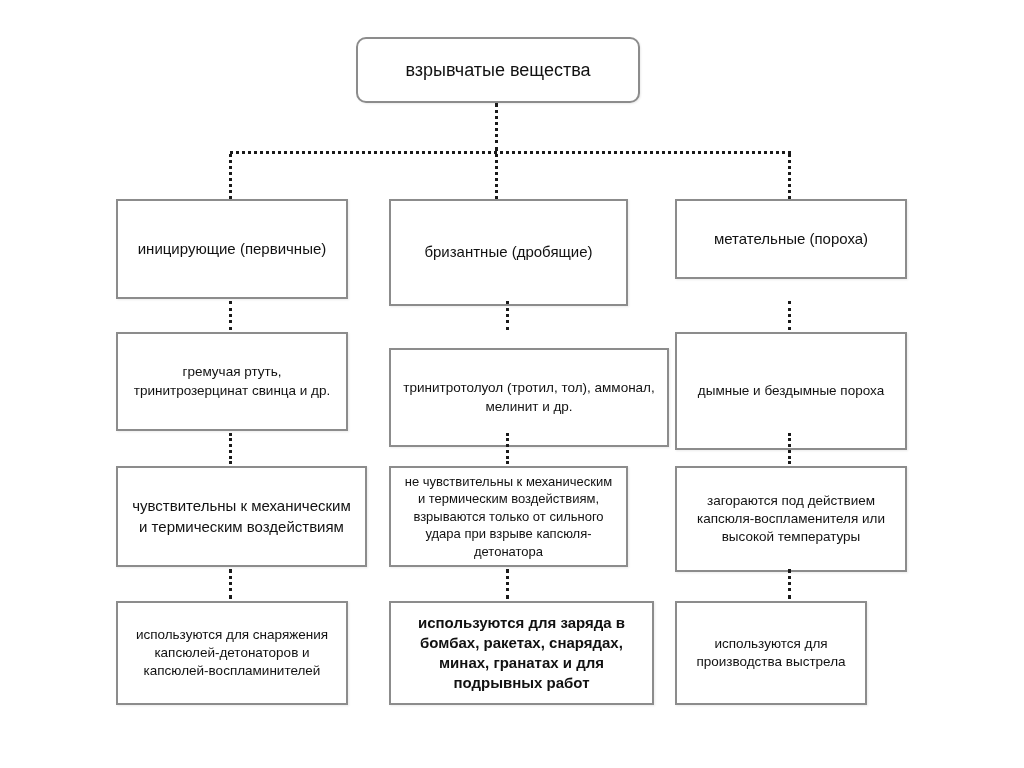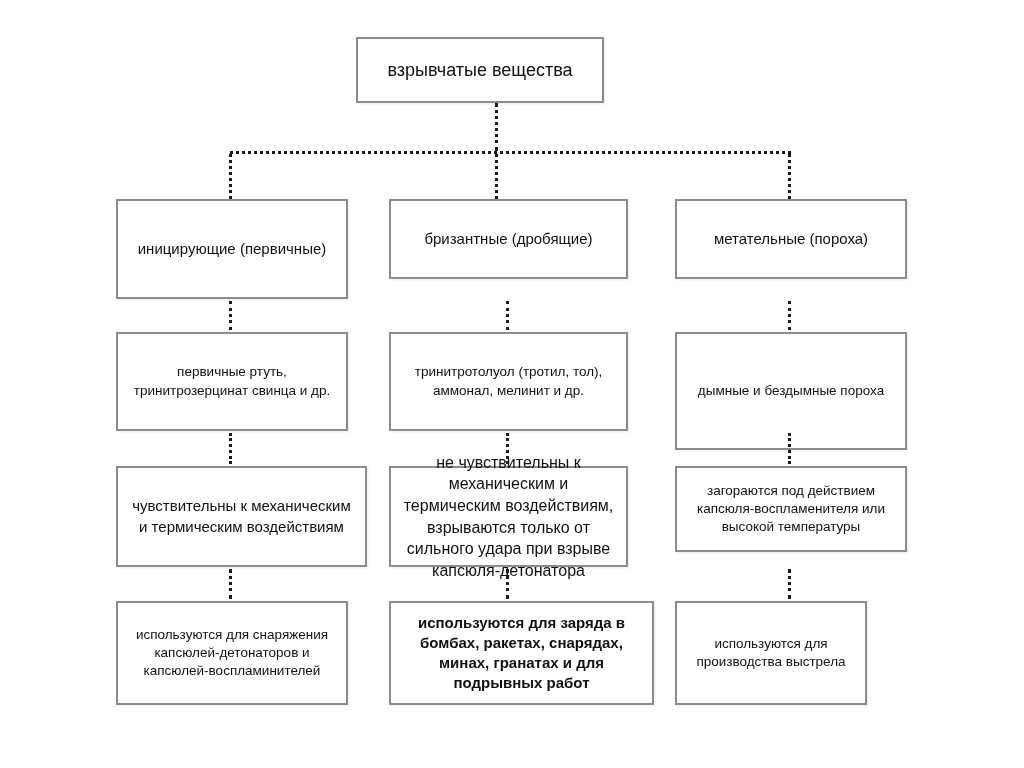--- a/index.html
+++ b/index.html
@@ -25,82 +25,82 @@
     justify-content: center;
     text-align: center;
     padding: 6px 10px;
     color: #111111;
     line-height: 1.35;
     box-shadow: 1px 1px 2px rgba(0,0,0,0.08);
   }
   .fs-title { font-size: 18px; }
   .fs-lg { font-size: 15px; }
   .fs-md { font-size: 13.5px; }
-  .fs-sm { font-size: 16px; }
+  .fs-sm { font-size: 13px; }
   .v-conn {
     position: absolute;
     width: 0;
     border-left: 3px dotted #1a1a1a;
   }
   .h-conn {
     position: absolute;
     height: 0;
     border-top: 3px dotted #1a1a1a;
   }
 </style>
 </head>
 <body>
 
 <div id="canvas">
 
-  <div class="node fs-title" style="left:356px; top:37px; width:248px; height:66px;">
+  <div class="node fs-title" style="left:356px; top:37px; width:284px; height:66px;border-radius:10px;">
     <span>взрывчатые вещества</span>
   </div>
 
   <div class="v-conn" style="left:495px; top:103px; height:48px;"></div>
   <div class="h-conn" style="left:230px; top:151px; width:561px;"></div>
   <div class="v-conn" style="left:229px; top:154px; height:45px;"></div>
   <div class="v-conn" style="left:495px; top:154px; height:45px;"></div>
   <div class="v-conn" style="left:788px; top:154px; height:45px;"></div>
 
   <div class="node fs-lg" style="left:116px; top:199px; width:232px; height:100px;">
     <span>иницирующие (первичные)</span>
   </div>
-  <div class="node fs-lg" style="left:389px; top:199px; width:239px; height:80px;">
+  <div class="node fs-lg" style="left:389px; top:199px; width:239px; height:107px;">
     <span>бризантные (дробящие)</span>
   </div>
   <div class="node fs-lg" style="left:675px; top:199px; width:232px; height:80px;">
     <span>метательные (пороха)</span>
   </div>
 
   <div class="v-conn" style="left:229px; top:301px; height:29px;"></div>
   <div class="v-conn" style="left:506px; top:301px; height:29px;"></div>
   <div class="v-conn" style="left:788px; top:301px; height:29px;"></div>
 
   <div class="node fs-md" style="left:116px; top:332px; width:232px; height:99px;">
-    <span>первичные ртуть, тринитрозерцинат свинца и др.</span>
+    <span>гремучая ртуть, тринитрозерцинат свинца и др.</span>
   </div>
-  <div class="node fs-md" style="left:389px; top:332px; width:239px; height:99px;">
+  <div class="node fs-md" style="left:389px; top:348px; width:280px; height:99px;">
     <span>тринитротолуол (тротил, тол), аммонал, мелинит и др.</span>
   </div>
   <div class="node fs-md" style="left:675px; top:332px; width:232px; height:118px;">
     <span>дымные и бездымные пороха</span>
   </div>
 
   <div class="v-conn" style="left:229px; top:433px; height:31px;"></div>
   <div class="v-conn" style="left:506px; top:433px; height:31px;"></div>
   <div class="v-conn" style="left:788px; top:433px; height:31px;"></div>
 
   <div class="node fs-lg" style="left:116px; top:466px; width:251px; height:101px;">
     <span>чувствительны к механическим и термическим воздействиям</span>
   </div>
   <div class="node fs-sm" style="left:389px; top:466px; width:239px; height:101px;">
     <span>не чувствительны к механическим и термическим воздействиям, взрываются только от сильного удара при взрыве капсюля-детонатора</span>
   </div>
-  <div class="node fs-md" style="left:675px; top:466px; width:232px; height:86px;">
+  <div class="node fs-md" style="left:675px; top:466px; width:232px; height:106px;">
     <span>загораются под действием капсюля-воспламенителя или высокой температуры</span>
   </div>
 
   <div class="v-conn" style="left:229px; top:569px; height:30px;"></div>
   <div class="v-conn" style="left:506px; top:569px; height:30px;"></div>
   <div class="v-conn" style="left:788px; top:569px; height:30px;"></div>
 
   <div class="node fs-md" style="left:116px; top:601px; width:232px; height:104px;">
     <span>используются для снаряжения капсюлей-детонаторов и капсюлей-воспламинителей</span>
   </div>

